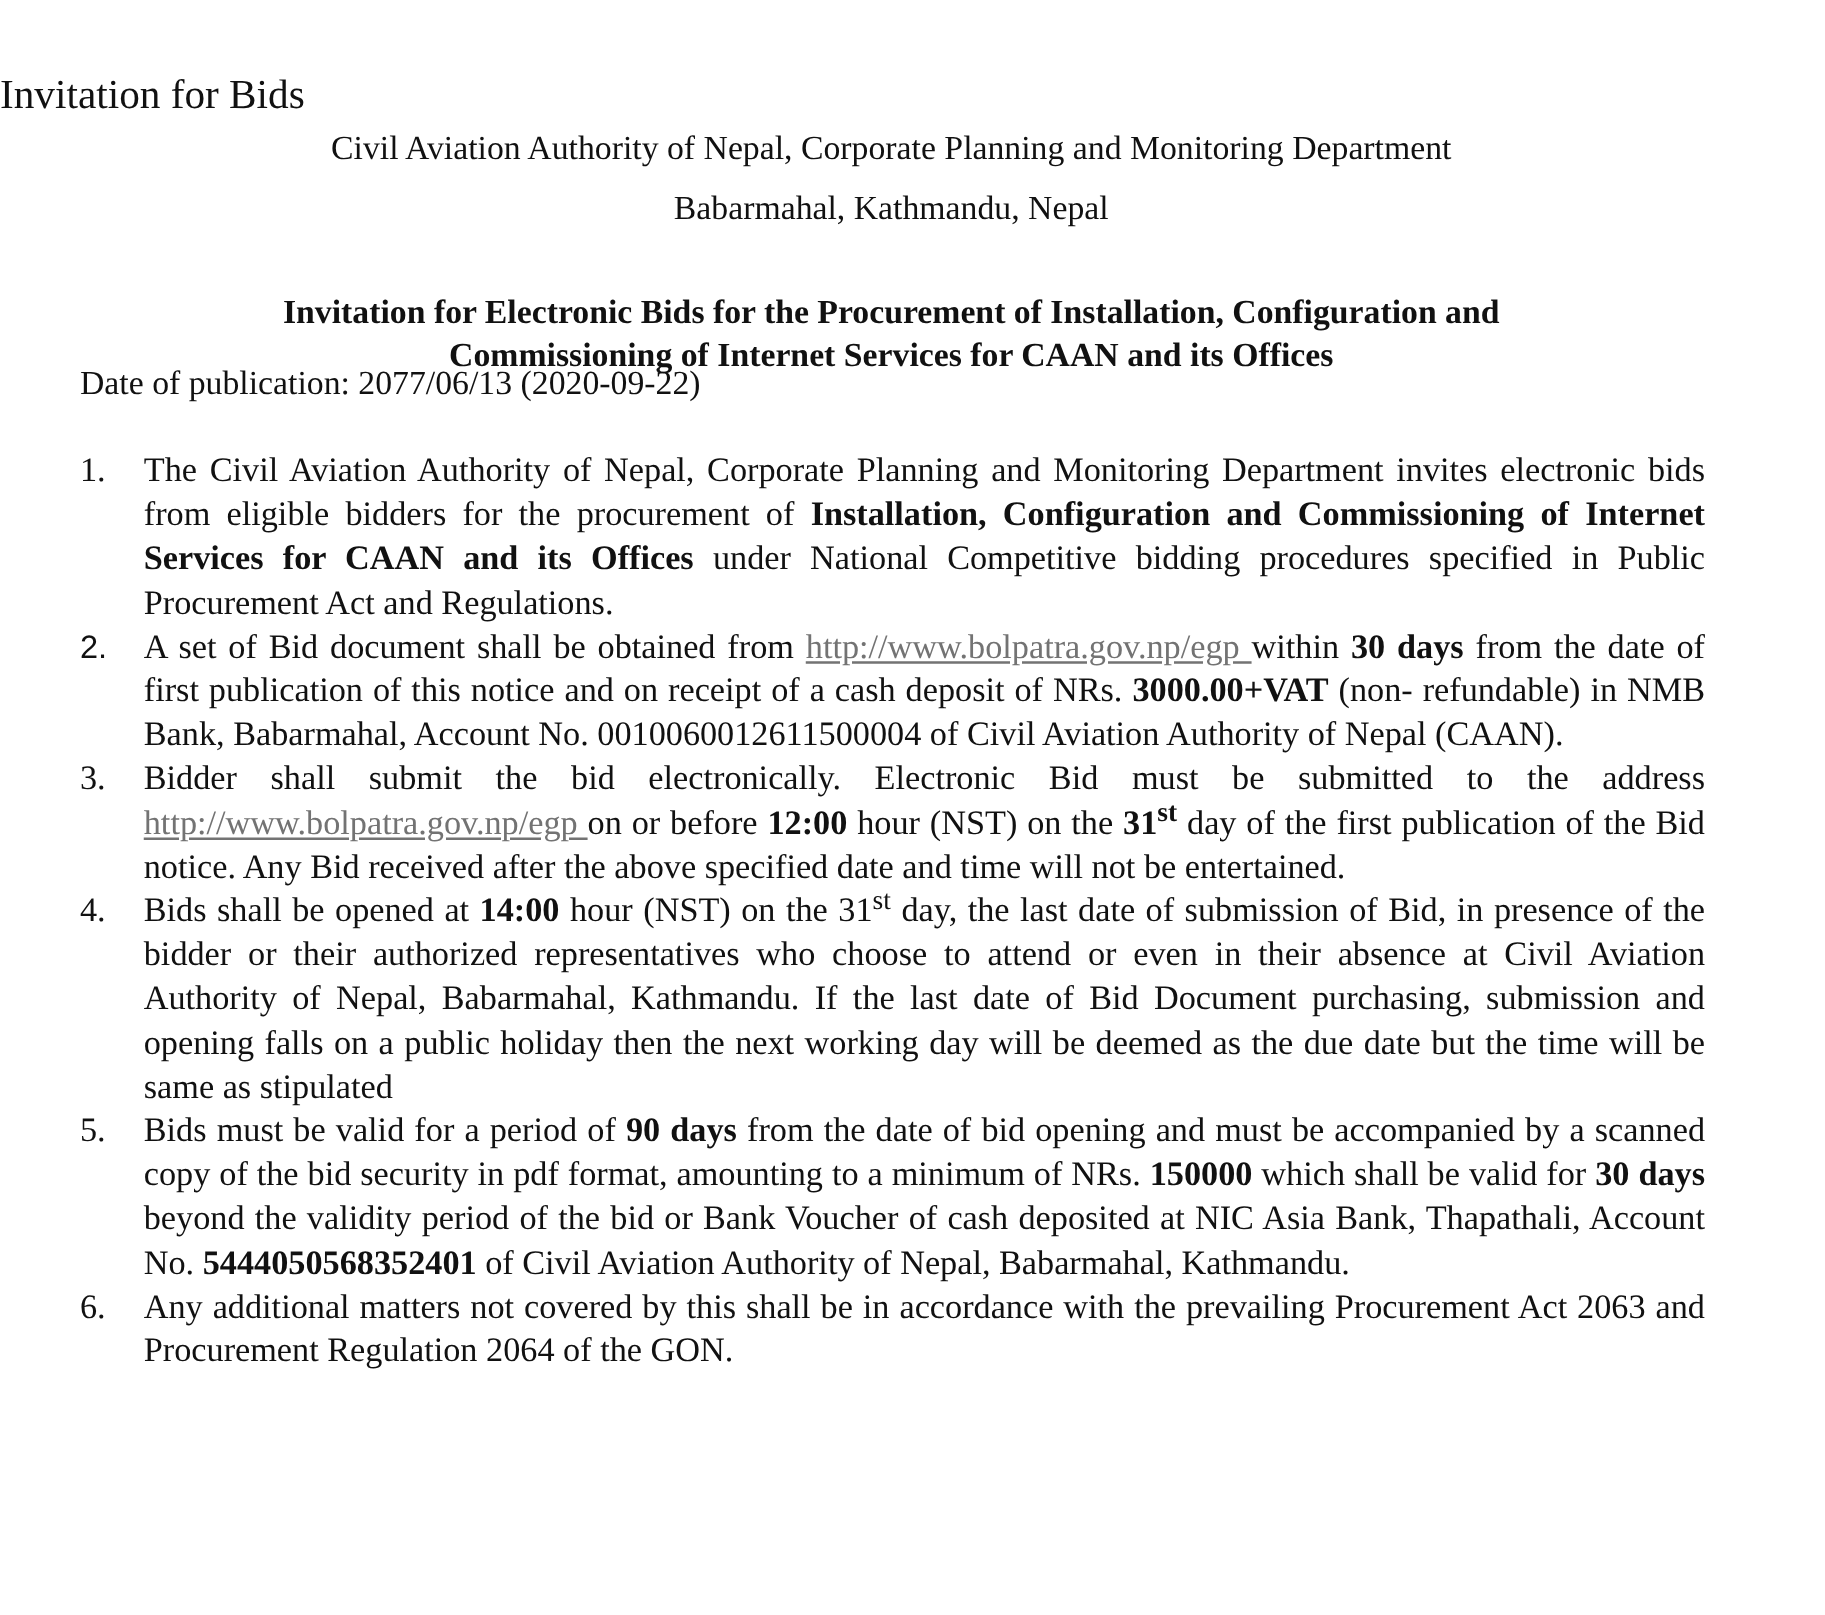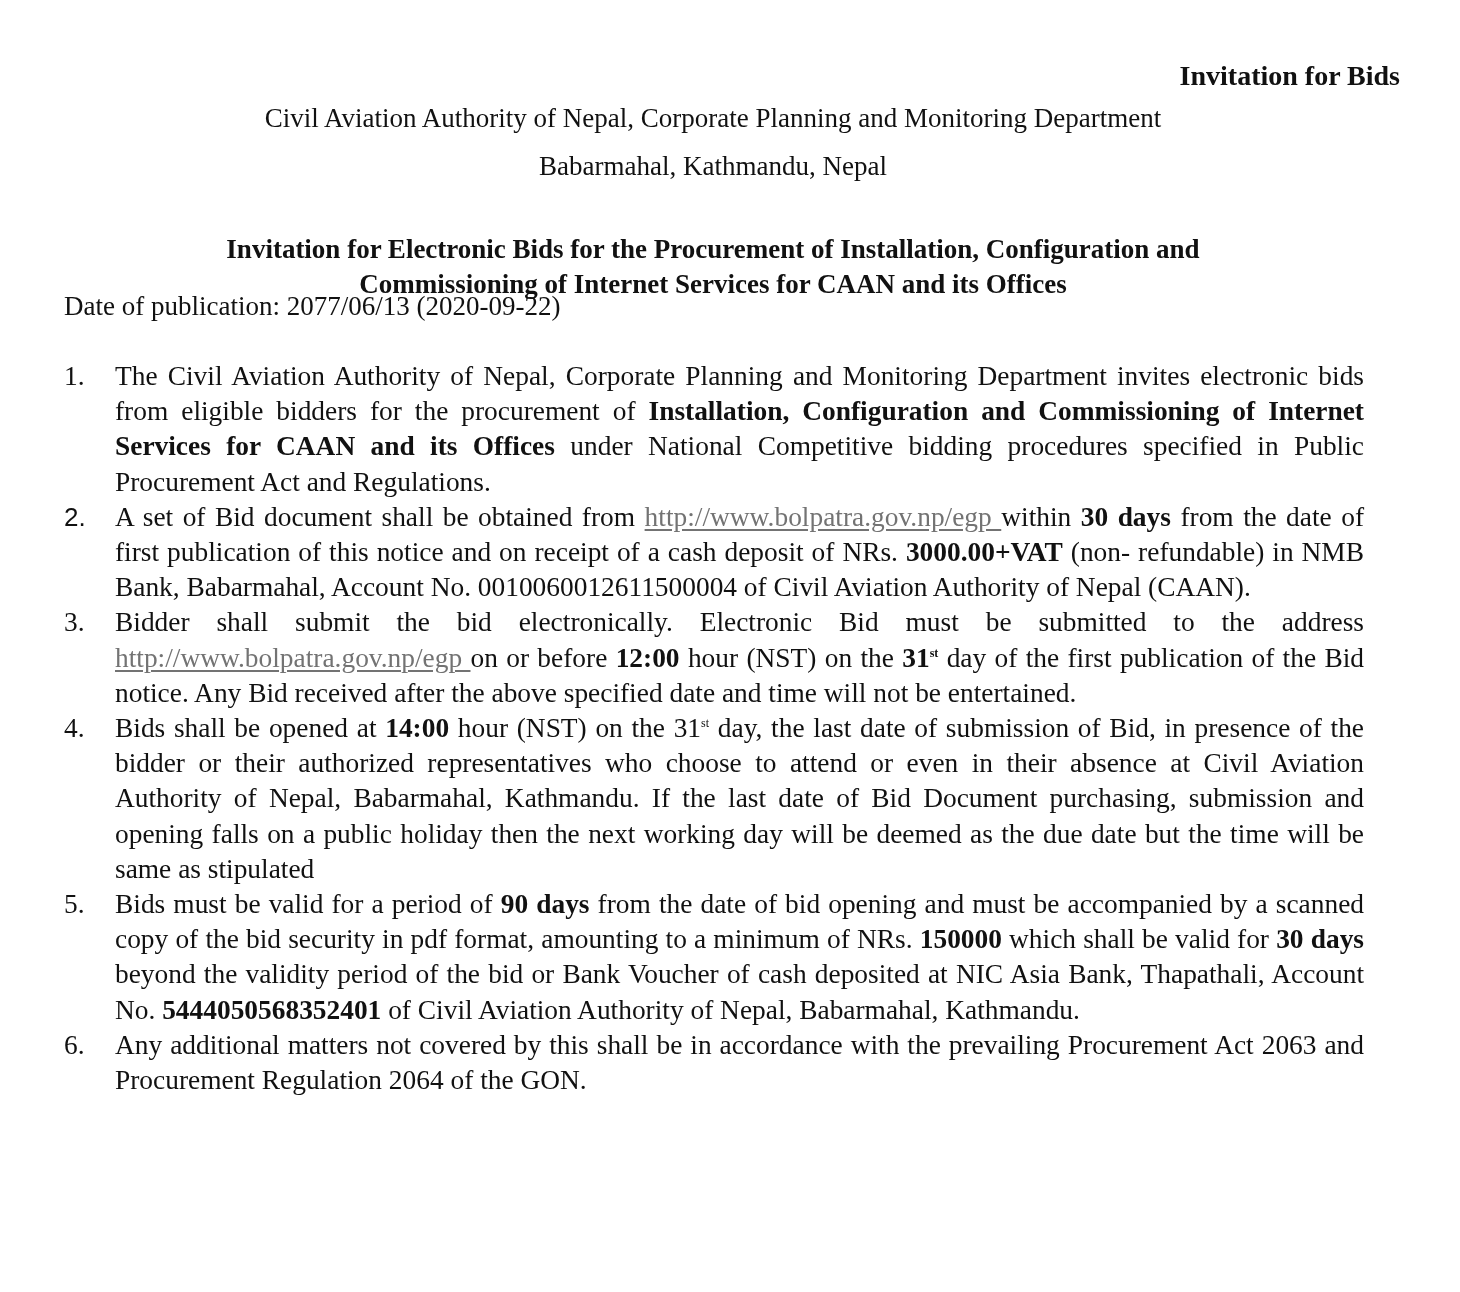--- a/index.html
+++ b/index.html
@@ -3,41 +3,41 @@
 <meta charset="utf-8">
 <style>
   html, body { margin: 0; padding: 0; background: #ffffff; }
   body {
     width: 1460px; height: 1292px; overflow: hidden; position: relative;
     font-family: "Liberation Serif", "DejaVu Serif", serif;
     color: #111111;
   }
   .page { position: absolute; left: 0; top: 0; width: 1460px; height: 1292px; }
   .title {
-    position: absolute; top: 58px; left: 0; width: 1400px; text-align: right;
-    font-weight: bold; font-size: 28px; line-height: 36px;
+    position: absolute; top: 58px; left: 0; width: 1400px; text-align: left;
+    font-weight: normal; font-size: 33px; line-height: 36px;
   }
   .center-line {
     position: absolute; left: 0; width: 1426px; text-align: center;
     font-size: 27px; line-height: 36px;
   }
   .center-bold { font-weight: bold; margin-top: 48px; }
   .meta-line {
     position: absolute; left: 64px; font-size: 27px; line-height: 36px; white-space: nowrap;
   }
   .list {
     position: absolute; left: 64px; top: 359px; width: 1300px;
     font-size: 27.4px; line-height: 35.2px; margin: 0; padding: 0; list-style: none;
   }
   .list li { position: relative; padding-left: 51px; text-align: justify; margin: 0; }
   .list li .num { position: absolute; left: 0; top: 0; }
   .list li .num.sans { font-family: "Liberation Sans", "DejaVu Sans", sans-serif; font-size: 26px; }
   b { font-weight: bold; }
   a.link { color: #737373; text-decoration: underline; text-underline-offset: 3px; }
-  sup { font-size: 12px; line-height: 0; vertical-align: 10px; }
+  sup { font-size: 22px; line-height: 0; vertical-align: 10px; }
 </style>
 </head>
 <body>
 
 <div class="page">
 
   <div class="title">Invitation for Bids</div>
 
   <div class="center-line" style="top:100px;text-align:center;">Civil Aviation Authority of Nepal, Corporate Planning and Monitoring Department</div>
   <div class="center-line" style="top:148px;">Babarmahal, Kathmandu, Nepal</div>

